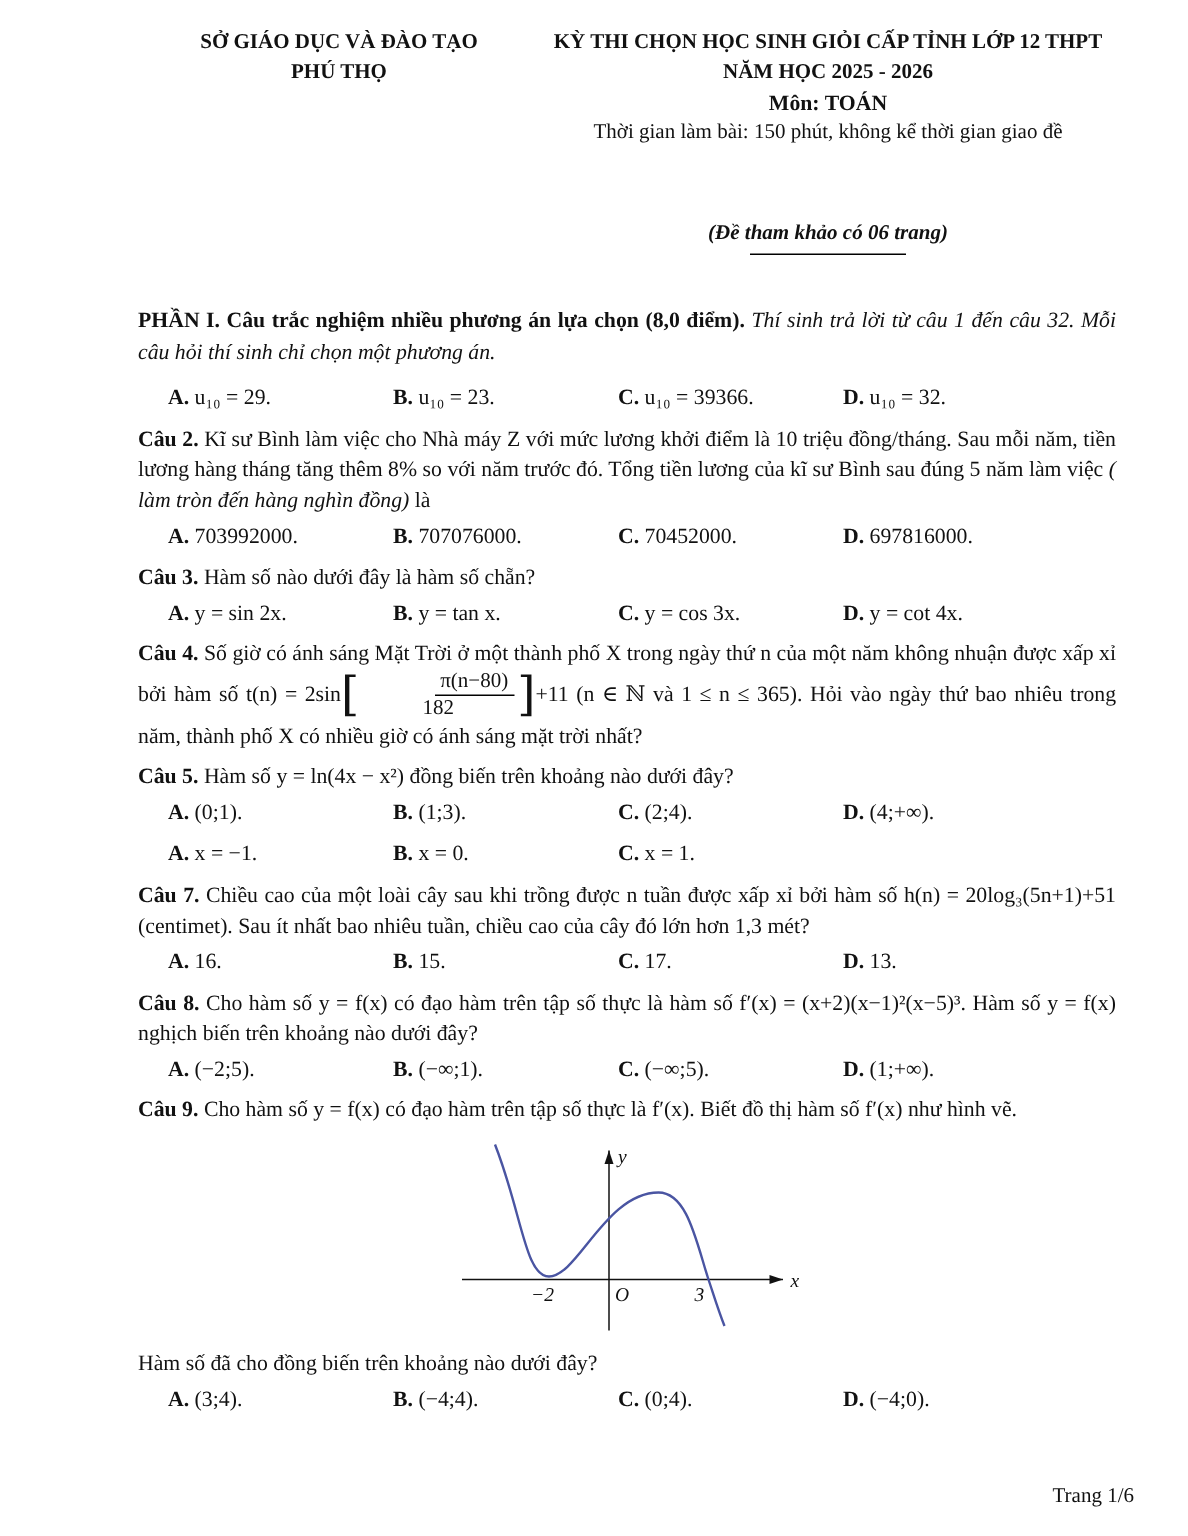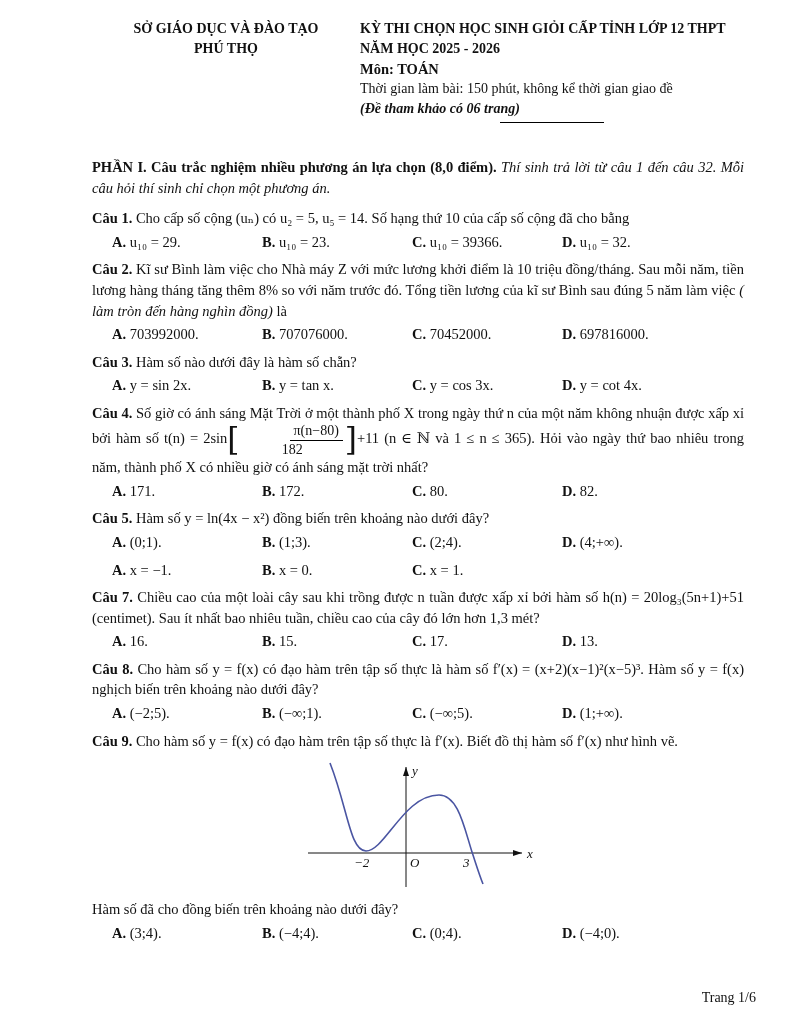--- a/index.html
+++ b/index.html
@@ -9,26 +9,26 @@
     font-family: "Liberation Serif", "DejaVu Serif", serif;
     color: #111; font-size: 14.5px; line-height: 1.42;
     position: relative; overflow: hidden;
   }
   .page { padding: 19px 48px 20px 92px; position: relative; height: 100%; }
   .header { display: flex; }
   .header-left { width: 268px; text-align: center; flex-shrink: 0; }
   .header-left .l1 { font-weight: bold; font-size: 14px; }
   .header-left .l2 { font-weight: bold; font-size: 14px; }
   .exam-box { display: inline-block; border: 1.3px solid #000; padding: 4px 16px; font-weight: bold; margin-top: 10px; font-size: 14.5px; }
-  .header-right { flex: 1; text-align: left; }
+  .header-right { flex: 1; text-align: center; }
   .header-right .l1 { font-weight: bold; font-size: 14px; }
   .header-right .l2 { font-weight: bold; font-size: 14px; }
   .header-right .l3 { font-weight: bold; font-size: 14.5px; }
   .header-right .l4 { font-size: 14px; }
-  .header-right .l5 { font-weight: bold; font-style: italic; font-size: 14px; }
+  .header-right .l5 { font-weight: bold; font-style: italic; font-size: 14px; margin-top: 47px; }
   .header-rule { width: 104px; border-top: 1.4px solid #000; margin: 3px auto 0 auto; }
   .content { margin-top: 34px; }
   .part-head { text-align: justify; margin-bottom: 10px; }
   .question { margin-top: 7px; }
   .q-text { text-align: justify; }
   .options { display: grid; grid-template-columns: 150px 150px 150px 1fr; padding-left: 20px; margin: 3px 0 2px 0; }
   .option { white-space: nowrap; }
   .frac { display: inline-block; vertical-align: middle; text-align: center; line-height: 1.1; margin: 0 2px; font-size: 14px; }
   .frac .num { display: block; border-bottom: 1px solid #000; padding: 0 4px 1px 4px; margin-left: 48px; }
   .frac .den { display: block; padding-top: 1px; }
@@ -55,21 +55,20 @@
       <div class="l5">(Đề tham khảo có 06 trang)</div>
       <div class="header-rule"></div>
     </div>
   </div>
 
   <div class="content">
 
     <p class="part-head"><b>PHẦN I. Câu trắc nghiệm nhiều phương án lựa chọn (8,0 điểm).</b> <i>Thí sinh trả lời từ câu 1 đến câu 32. Mỗi câu hỏi thí sinh chỉ chọn một phương án.</i></p>
 
     <div class="question">
-      <p class="q-text"><b>Câu 1.</b> <span>Cho cấp số cộng (uₙ) có u₂ = 5, u₅ = 14. Số hạng thứ 10 của cấp số cộng đã cho bằng</span></p>
       <div class="options">
         <div class="option"><b>A.</b> <span>u₁₀ = 29.</span></div>
         <div class="option"><b>B.</b> <span>u₁₀ = 23.</span></div>
         <div class="option"><b>C.</b> <span>u₁₀ = 39366.</span></div>
         <div class="option"><b>D.</b> <span>u₁₀ = 32.</span></div>
       </div>
     </div>
 
     <div class="question">
       <p class="q-text"><b>Câu 2.</b> <span>Kĩ sư Bình làm việc cho Nhà máy Z với mức lương khởi điểm là 10 triệu đồng/tháng. Sau mỗi năm, tiền lương hàng tháng tăng thêm 8% so với năm trước đó. Tổng tiền lương của kĩ sư Bình sau đúng 5 năm làm việc </span><i>( làm tròn đến hàng nghìn đồng)</i><span> là</span></p>
@@ -86,26 +85,20 @@
       <div class="options">
         <div class="option"><b>A.</b> <span>y = sin 2x.</span></div>
         <div class="option"><b>B.</b> <span>y = tan x.</span></div>
         <div class="option"><b>C.</b> <span>y = cos 3x.</span></div>
         <div class="option"><b>D.</b> <span>y = cot 4x.</span></div>
       </div>
     </div>
 
     <div class="question">
       <p class="q-text"><b>Câu 4.</b> <span>Số giờ có ánh sáng Mặt Trời ở một thành phố X trong ngày thứ n của một năm không nhuận được xấp xỉ bởi hàm số t(n) = 2sin</span><span class="big-bracket">[</span><span class="frac"><span class="num">π(n−80)</span><span class="den">182</span></span><span class="big-bracket">]</span><span>+11 (n ∈ ℕ và 1 ≤ n ≤ 365). Hỏi vào ngày thứ bao nhiêu trong năm, thành phố X có nhiều giờ có ánh sáng mặt trời nhất?</span></p>
-      <div class="options">
-        <div class="option"><b>A.</b> <span>171.</span></div>
-        <div class="option"><b>B.</b> <span>172.</span></div>
-        <div class="option"><b>C.</b> <span>80.</span></div>
-        <div class="option"><b>D.</b> <span>82.</span></div>
-      </div>
     </div>
 
     <div class="question">
       <p class="q-text"><b>Câu 5.</b> <span>Hàm số y = ln(4x − x²) đồng biến trên khoảng nào dưới đây?</span></p>
       <div class="options">
         <div class="option"><b>A.</b> <span>(0;1).</span></div>
         <div class="option"><b>B.</b> <span>(1;3).</span></div>
         <div class="option"><b>C.</b> <span>(2;4).</span></div>
         <div class="option"><b>D.</b> <span>(4;+∞).</span></div>
       </div>

